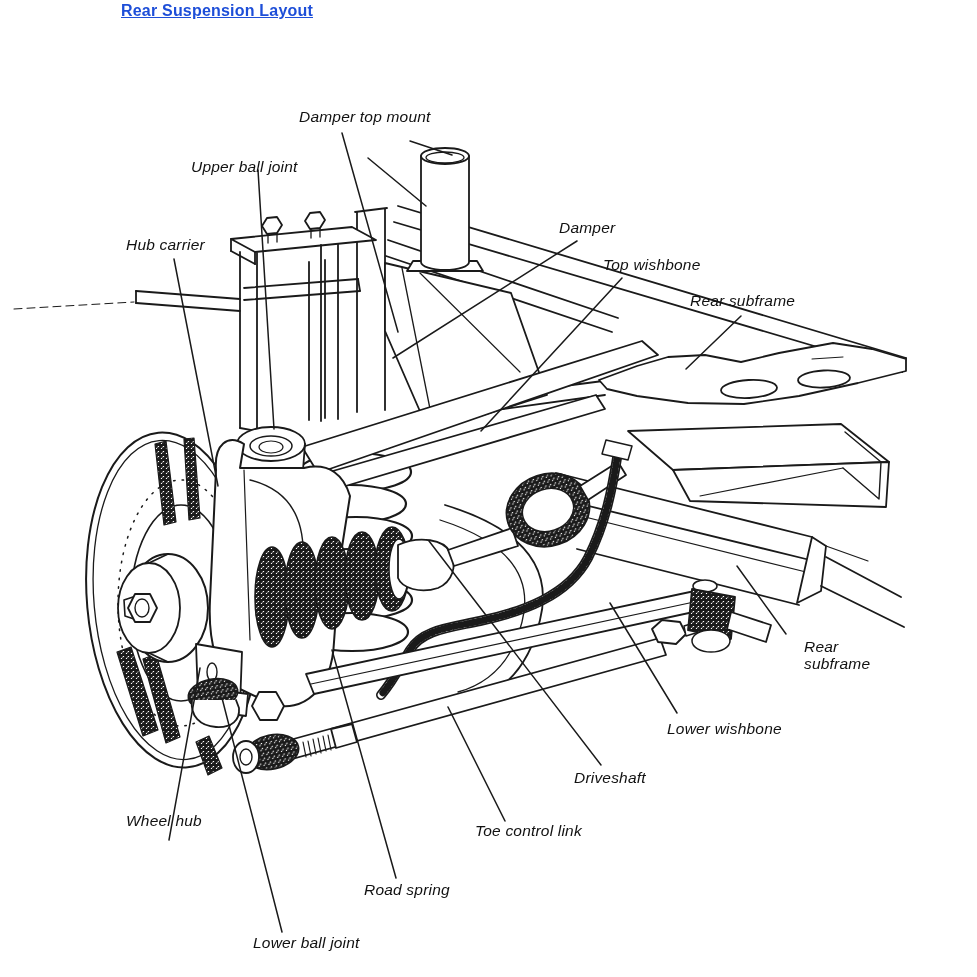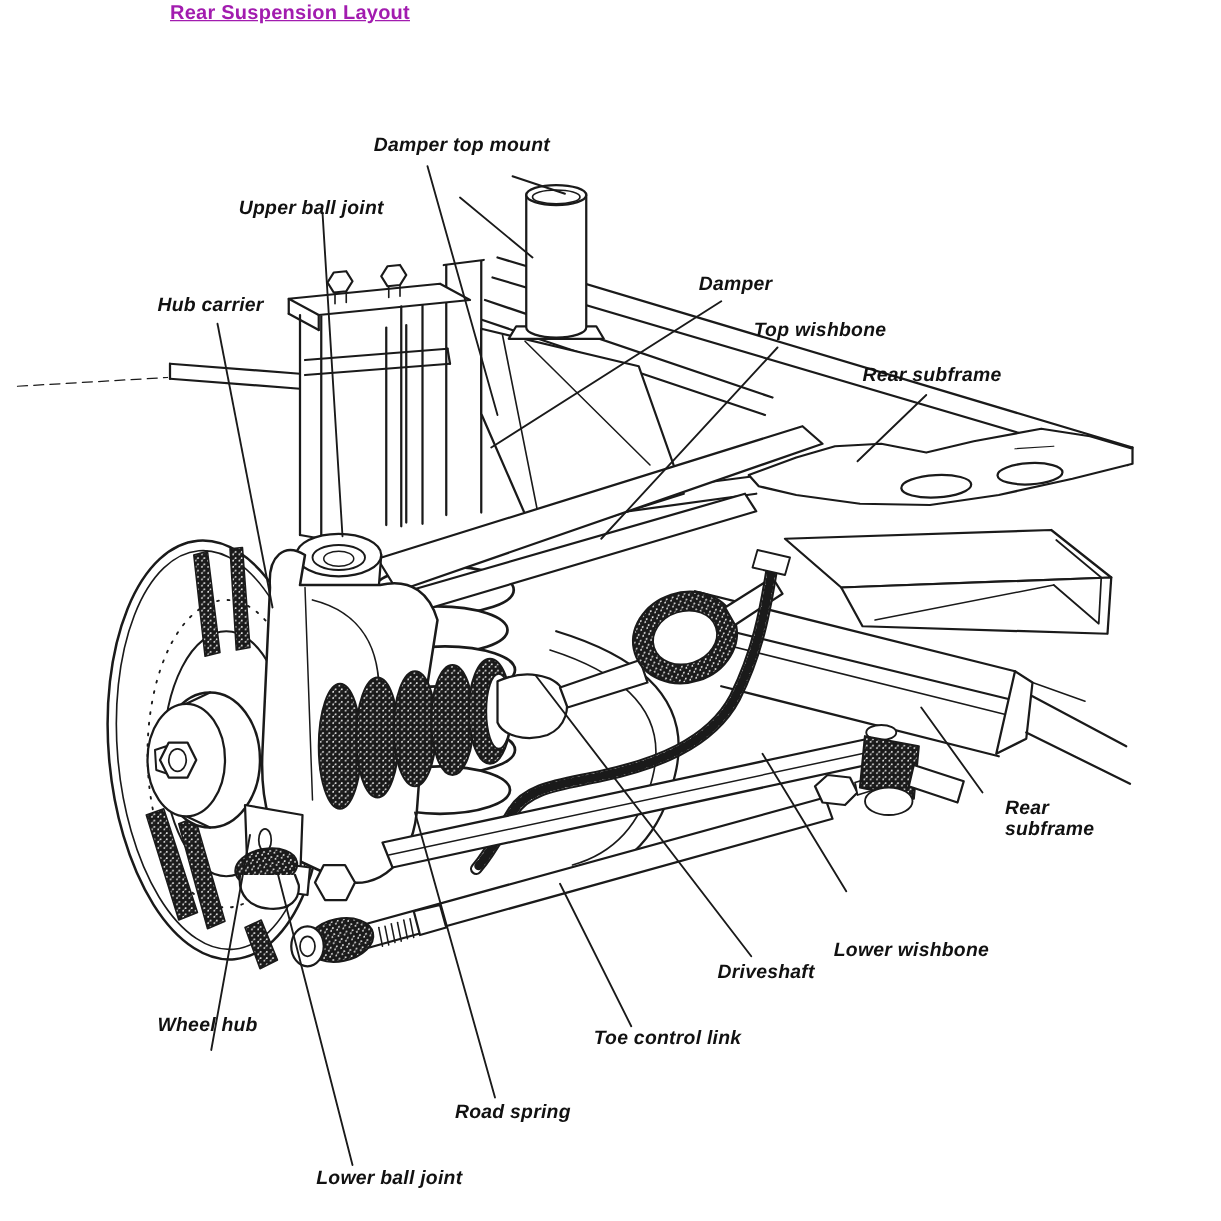--- a/index.html
+++ b/index.html
@@ -9,34 +9,34 @@
     height: 977px;
     background: #ffffff;
     font-family: "Liberation Sans", sans-serif;
     overflow: hidden;
   }
   #drawing { position: absolute; left: 0; top: 0; }
   .lbl {
     position: absolute;
     font-family: "Liberation Sans", sans-serif;
     font-size: 15.5px;
-    font-weight: bold;
+    font-weight: normal;
     font-style: italic;
     color: #111;
     white-space: pre-line;
     line-height: 1.12;
     letter-spacing: 0.2px;
   }
   .title {
     position: absolute;
-    left: 136px;
+    left: 121px;
     top: 2px;
     font-size: 16px;
     font-weight: bold;
-    color: #a21caf;
+    color: #1d4ed8;
     text-decoration: underline;
     letter-spacing: 0.2px;
   }
 </style>
 </head>
 <body>
 
 <div id="stage">
 
 <svg id="drawing" width="977" height="977" viewBox="0 0 977 977" stroke="#1a1a1a" stroke-width="1.8" fill="none" stroke-linecap="round" stroke-linejoin="round">
@@ -236,20 +236,20 @@
 <div class="title">Rear Suspension Layout</div>
 
 <div class="lbl" style="left:299px; top:108px;">Damper top mount</div>
 <div class="lbl" style="left:191px; top:158px;">Upper ball joint</div>
 <div class="lbl" style="left:126px; top:236px;">Hub carrier</div>
 <div class="lbl" style="left:559px; top:219px;">Damper</div>
 <div class="lbl" style="left:603px; top:256px;">Top wishbone</div>
 <div class="lbl" style="left:690px; top:292px;">Rear subframe</div>
 <div class="lbl" style="left:804px; top:638px;">Rear
 subframe</div>
-<div class="lbl" style="left:667px; top:752px;">Lower wishbone</div>
+<div class="lbl" style="left:667px; top:720px;">Lower wishbone</div>
 <div class="lbl" style="left:574px; top:769px;">Driveshaft</div>
 <div class="lbl" style="left:475px; top:822px;">Toe control link</div>
 <div class="lbl" style="left:364px; top:881px;">Road spring</div>
 <div class="lbl" style="left:126px; top:812px;">Wheel hub</div>
 <div class="lbl" style="left:253px; top:934px;">Lower ball joint</div>
 
 </div>
 
 </body></html>

